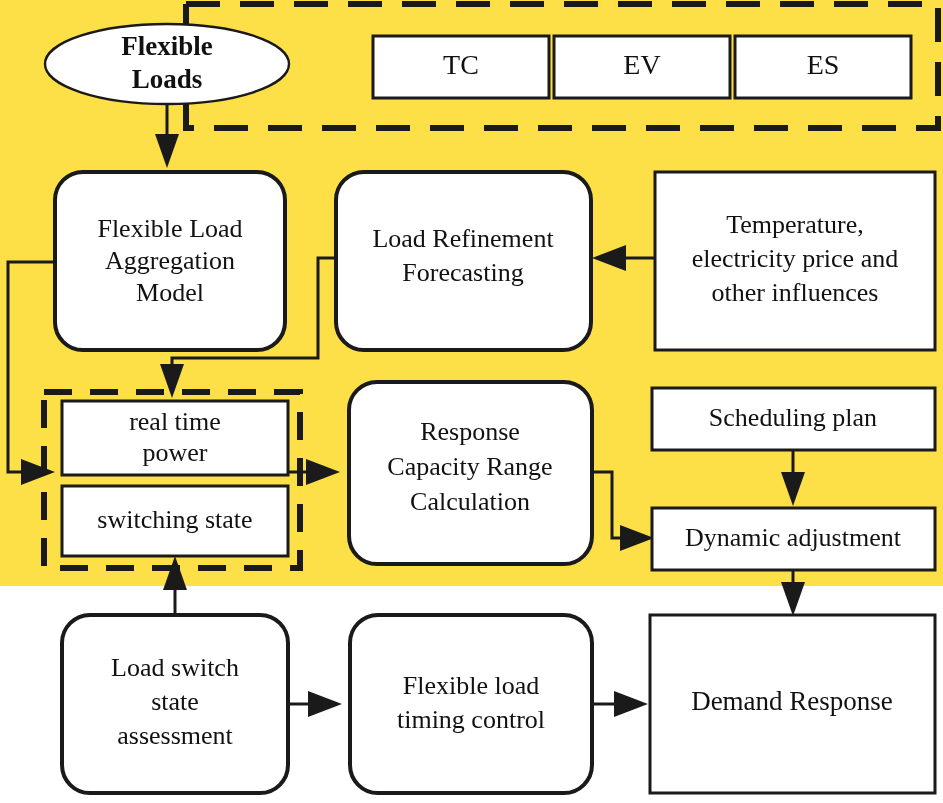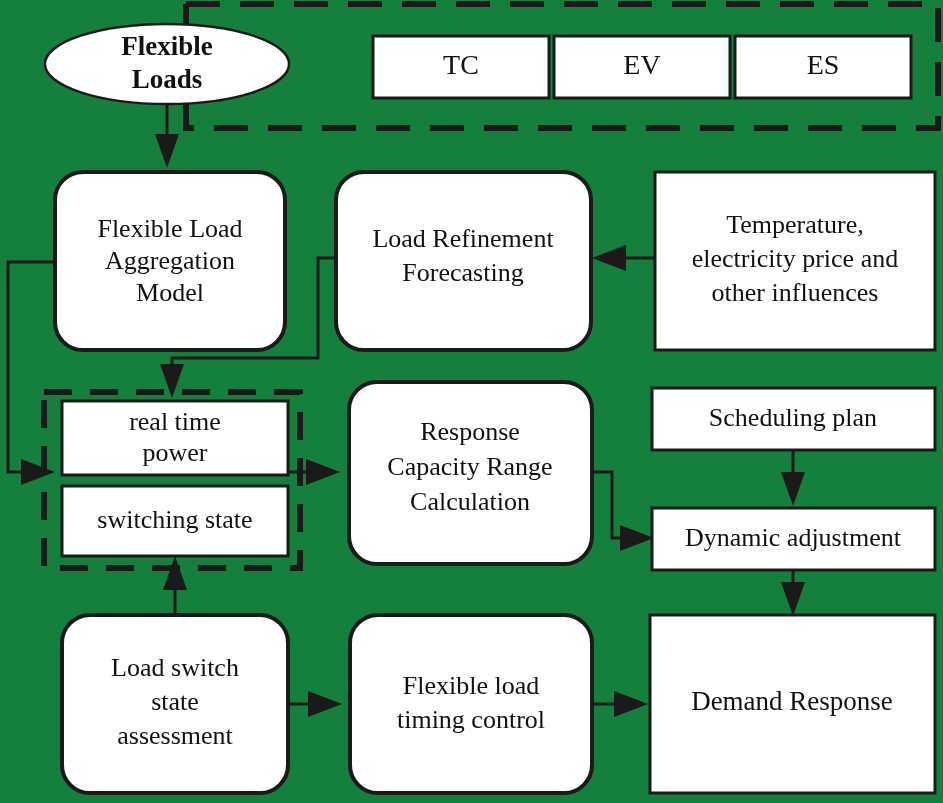--- a/index.html
+++ b/index.html
@@ -1,21 +1,21 @@
 <!DOCTYPE html>
 <html><head>
 <meta charset="utf-8">
 <style>
   html,body{margin:0;padding:0;background:#ffffff;}
   body{
     width:943px;height:803px;
     font-family:"Liberation Serif","DejaVu Serif",serif;
     overflow:hidden;
   }
-  #diagram-root{position:relative;width:943px;height:803px;background:#15803d;}
+  #diagram-root{position:relative;width:943px;height:586px;background:#fde047;}
   svg#flow{position:absolute;top:0;left:0;width:943px;height:803px;}
   .node-text{
     font-family:"Liberation Serif","DejaVu Serif",serif;
     fill:#111111;
     text-anchor:middle;
     dominant-baseline:middle;
   }
   .t-28{font-size:28px;}
   .t-27{font-size:27px;}
   .t-26{font-size:26px;}

